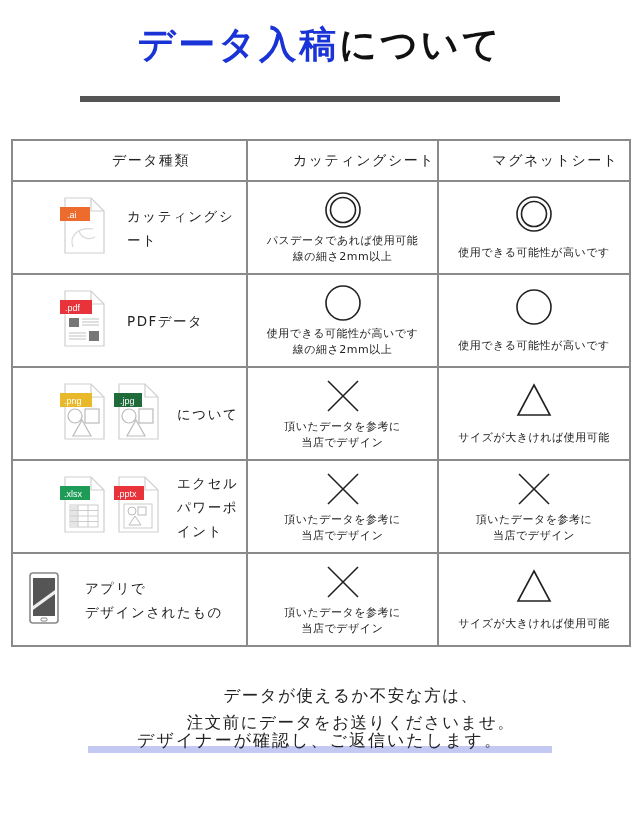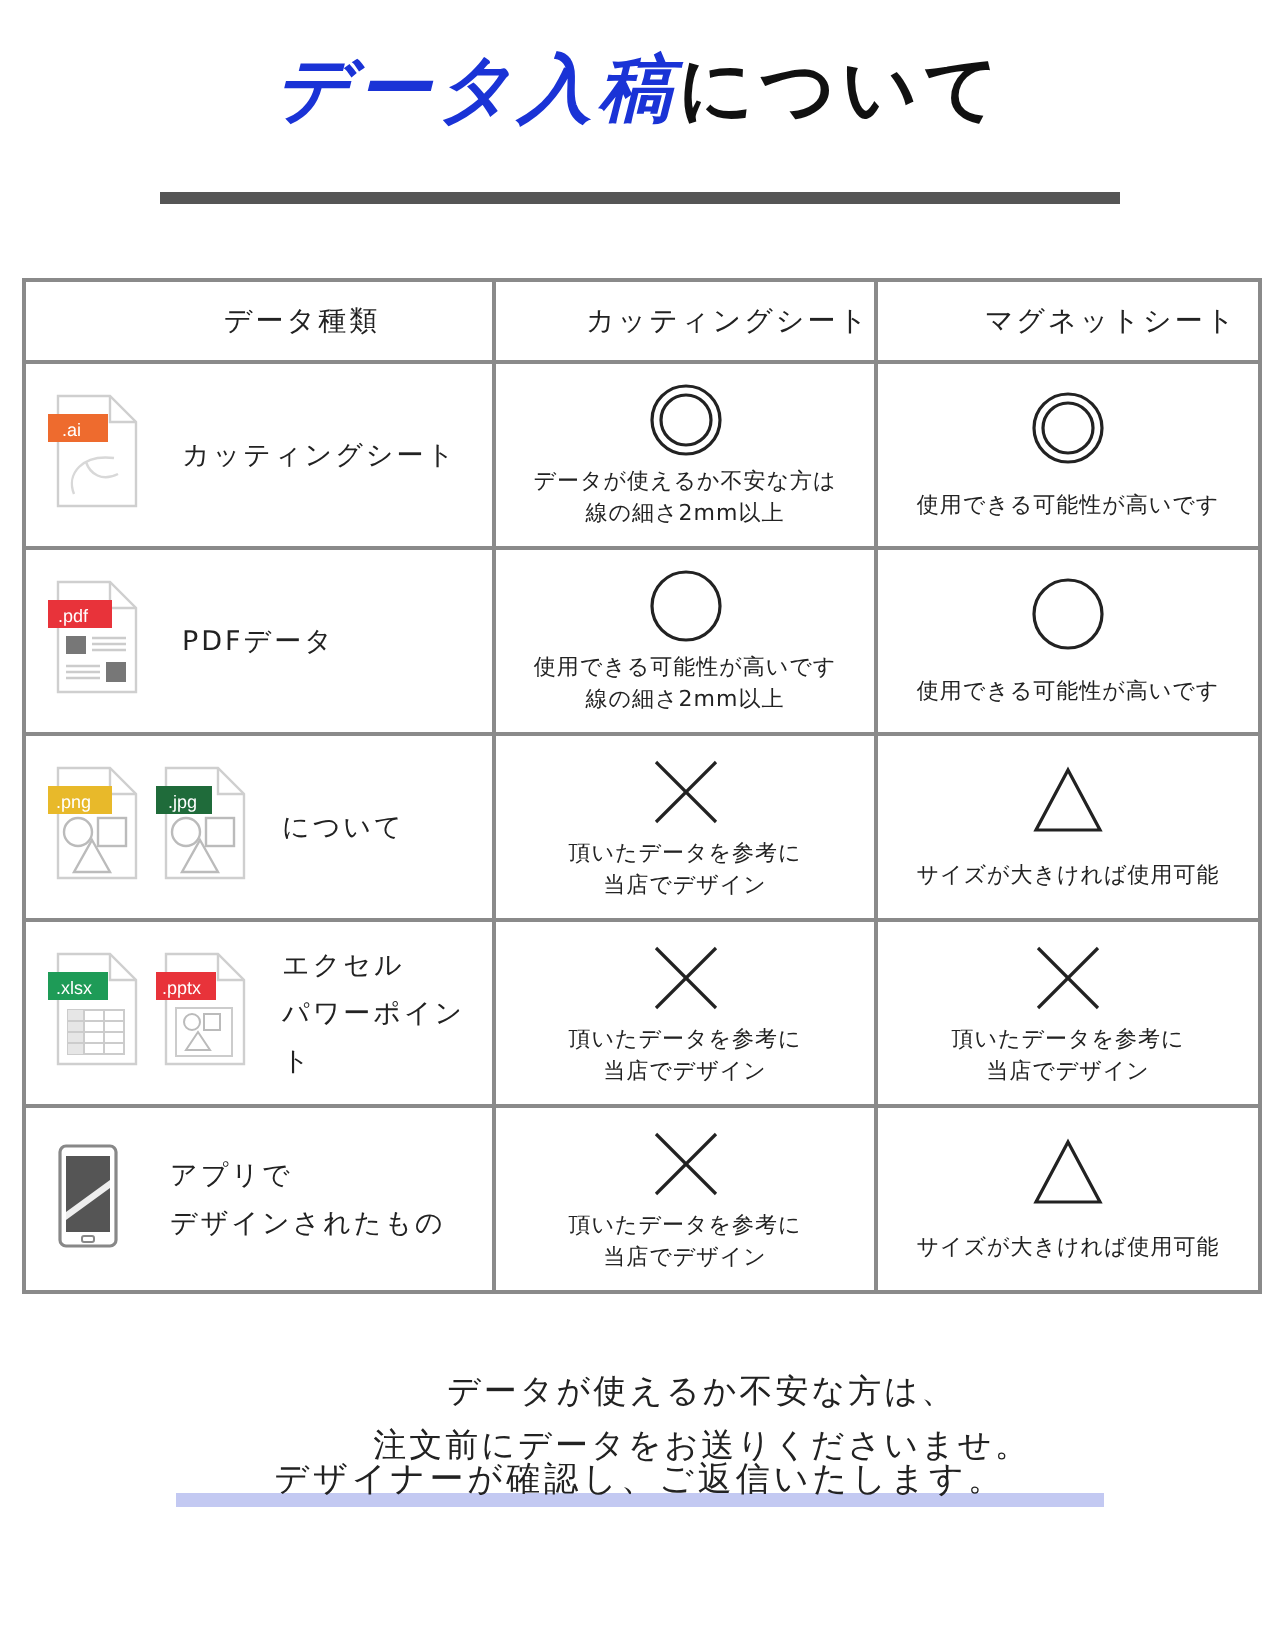--- a/index.html
+++ b/index.html
@@ -4,41 +4,41 @@
 <style>
   * { box-sizing: border-box; margin: 0; padding: 0; }
   html, body { width: 640px; height: 818px; background: #ffffff; overflow: hidden; }
   body { font-family: "DejaVu Sans", "Liberation Sans", sans-serif; color: #222; position: relative; }
 
   .title {
     position: absolute; top: 18px; left: 0; width: 640px; text-align: center;
     font-family: "DejaVu Serif", "Liberation Serif", serif;
     font-size: 37px; letter-spacing: 3px; line-height: 52px; color: #111;
   }
-  .title .accent { color: #1a33d6; font-style: italic; }
+  .title .accent { color: #1a33d6; }
   .title-rule {
     position: absolute; top: 96px; left: 80px; width: 480px; height: 6px; background: #555;
   }
 
   table.grid {
     position: absolute; top: 139px; left: 11px; width: 618px;
     border-collapse: collapse; table-layout: fixed;
   }
   table.grid td, table.grid th {
     border: 2px solid #8a8a8a; vertical-align: middle; text-align: center;
   }
   table.grid th {
     height: 41px; font-weight: normal; font-size: 14px; letter-spacing: 1.5px; color: #222; padding-left: 43px;
   }
   table.grid td { height: 93px; }
   col.c1 { width: 235px; } col.c2 { width: 191px; } col.c3 { width: 192px; }
 
   .type-cell { display: flex; align-items: center; height: 89px; padding-left: 10px; text-align: left; }
   .type-label { font-size: 13.5px; letter-spacing: 1.5px; line-height: 24px; color: #222; }
-  .icons { display: flex; gap: 6px; margin-right: 16px; }
+  .icons { display: flex; gap: 6px; margin-right: 16px; margin-left: 36px; }
   .icons.single { margin-right: 20px; }
 
   .result { display: flex; flex-direction: column; align-items: center; justify-content: center; height: 89px; }
   .result svg { display: block; }
   .note { font-size: 11px; line-height: 16px; letter-spacing: 0.5px; color: #222; margin-top: 4px; }
 
   .footer-lines {
     position: absolute; top: 682px; left: 0; width: 640px; text-align: center;
     font-size: 16.5px; line-height: 27px; letter-spacing: 1.5px; color: #222; margin-left: 31px;
   }
@@ -89,21 +89,21 @@
           </div>
         </div>
       </td>
       <td>
         <div class="result">
           <svg width="38" height="38" viewBox="0 0 38 38">
             <circle cx="19" cy="19" r="17" fill="none" stroke="#222" stroke-width="1.6"></circle>
             <circle cx="19" cy="19" r="12.5" fill="none" stroke="#222" stroke-width="1.6"></circle>
           </svg>
           <div class="note">
-            <div>データが使えるか不安な方は</div>
+            <div>パスデータであれば使用可能</div>
             <div>線の細さ2mm以上</div>
           </div>
         </div>
       </td>
       <td>
         <div class="result">
           <svg width="38" height="38" viewBox="0 0 38 38">
             <circle cx="19" cy="19" r="17" fill="none" stroke="#222" stroke-width="1.6"></circle>
             <circle cx="19" cy="19" r="12.5" fill="none" stroke="#222" stroke-width="1.6"></circle>
           </svg>

